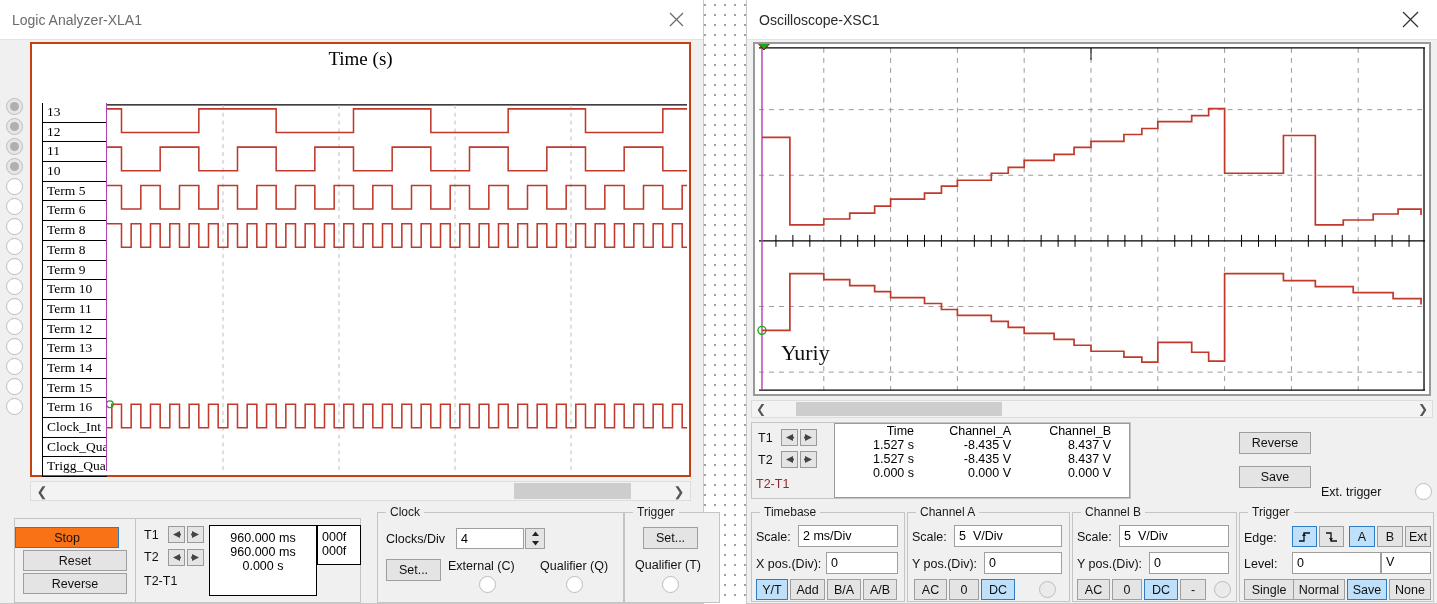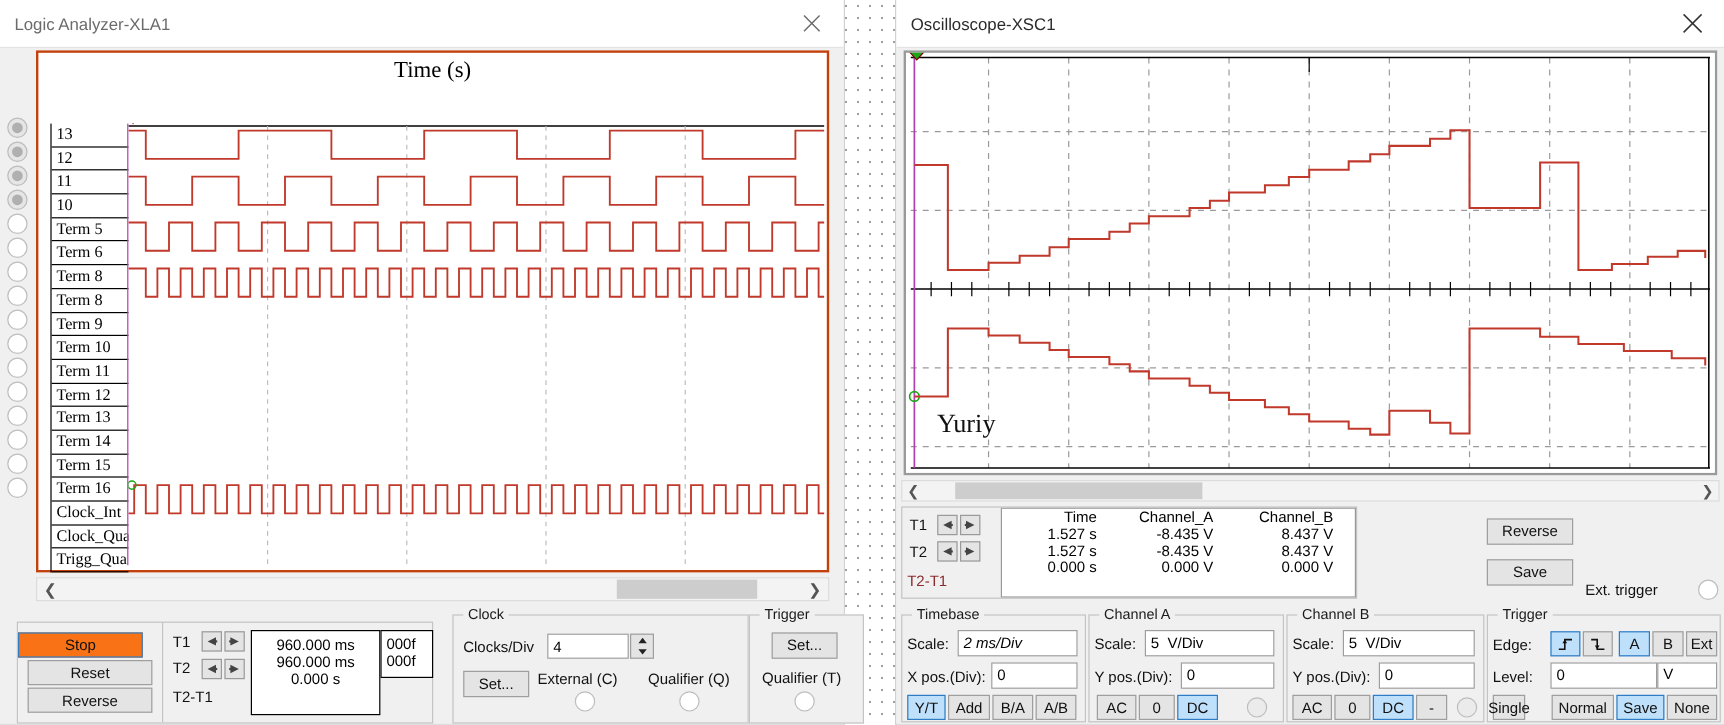--- a/index.html
+++ b/index.html
@@ -437,21 +437,21 @@
     </div>
 
     <div class="btn" style="position:absolute;left:492px;top:392px;width:72px;height:22px;">Reverse</div>
     <div class="btn" style="position:absolute;left:492px;top:426px;width:72px;height:22px;">Save</div>
     <span class="lbl" style="position:absolute;left:574px;top:445px;">Ext. trigger</span>
     <div class="radio-o" style="position:absolute;left:668px;top:443px;"></div>
 
     <div class="gbox" style="left:4px;top:472px;width:154px;height:90px;">
       <span class="gtitle">Timebase</span>
       <span class="lbl" style="position:absolute;left:4px;top:17px;">Scale:</span>
-      <input class="tbox" style="position: absolute; left: 46px; top: 12px; width: 100px; height: 22px; font-style: italic;" type="text" value="2 ms/Div">
+      <input class="tbox" style="position: absolute; left: 46px; top: 12px; width: 100px; height: 22px;" type="text" value="2 ms/Div">
       <span class="lbl" style="position:absolute;left:4px;top:44px;">X pos.(Div):</span>
       <input class="tbox" style="position: absolute; left: 74px; top: 39px; width: 72px; height: 22px;" type="text" value="0">
       <div class="btn sel" style="position:absolute;left:4px;top:66px;width:32px;height:21px;">Y/T</div>
       <div class="btn" style="position:absolute;left:38px;top:66px;width:35px;height:21px;">Add</div>
       <div class="btn" style="position:absolute;left:75px;top:66px;width:34px;height:21px;">B/A</div>
       <div class="btn" style="position:absolute;left:111px;top:66px;width:34px;height:21px;">A/B</div>
     </div>
 
     <div class="gbox" style="left:160px;top:472px;width:163px;height:90px;">
       <span class="gtitle">Channel A</span>
@@ -494,20 +494,20 @@
           </svg>
       </div>
       <div class="btn sel" style="position:absolute;left:109px;top:13px;width:26px;height:21px;">A</div>
       <div class="btn" style="position:absolute;left:137px;top:13px;width:26px;height:21px;">B</div>
       <div class="btn" style="position:absolute;left:165px;top:13px;width:26px;height:21px;">Ext</div>
 
       <span class="lbl" style="position:absolute;left:4px;top:44px;">Level:</span>
       <input class="tbox" style="position: absolute; left: 52px; top: 39px; width: 89px; height: 22px;" type="text" value="0">
       <div class="tbox" style="position:absolute;left:141px;top:39px;width:50px;height:22px;">V</div>
 
-      <div class="btn" style="position:absolute;left:4px;top:66px;width:27px;height:21px;">Single</div>
+      <div class="btn" style="position:absolute;left:4px;top:66px;width:50px;height:21px;">Single</div>
       <div class="btn" style="position:absolute;left:53px;top:66px;width:52px;height:21px;">Normal</div>
       <div class="btn sel" style="position:absolute;left:107px;top:66px;width:40px;height:21px;">Save</div>
       <div class="btn" style="position:absolute;left:149px;top:66px;width:42px;height:21px;">None</div>
     </div>
 
   </div>
 </div>
 
 </body></html>

